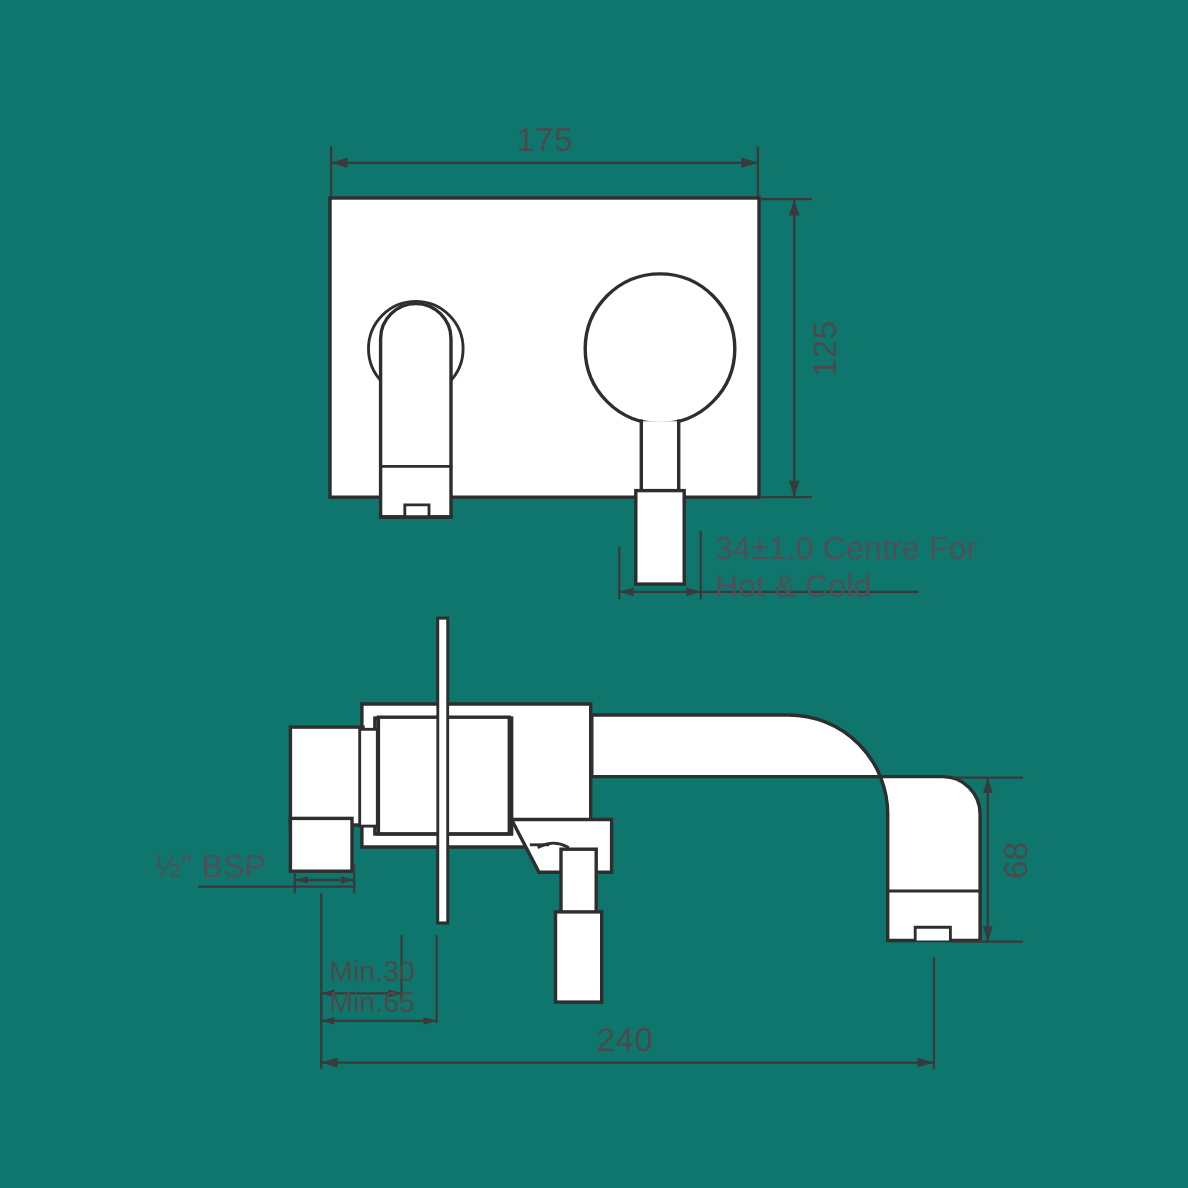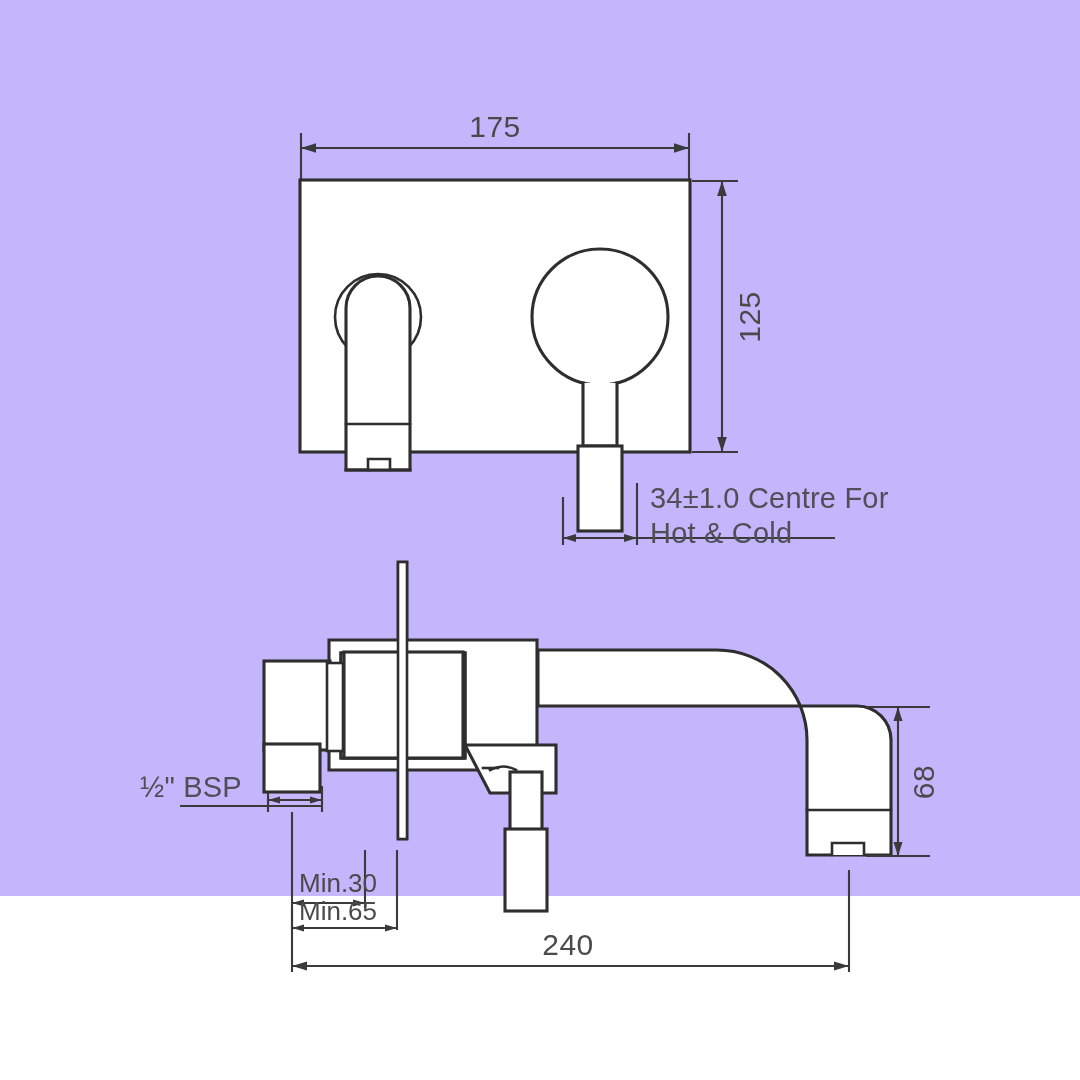--- a/index.html
+++ b/index.html
@@ -10,22 +10,22 @@
   }
   body {
     width: 1080px;
     height: 1080px;
     overflow: hidden;
     font-family: "Liberation Sans", sans-serif;
   }
   #drawing-root {
     position: relative;
     width: 1080px;
-    height: 896px;
-    background: #c4b5fd;
+    height: 1080px;
+    background: #0f766e;
   }
   svg.drawing-canvas {
     position: absolute;
     top: 0;
     left: 0;
     width: 1080px;
     height: 1080px;
     display: block;
   }
   .part-line {

